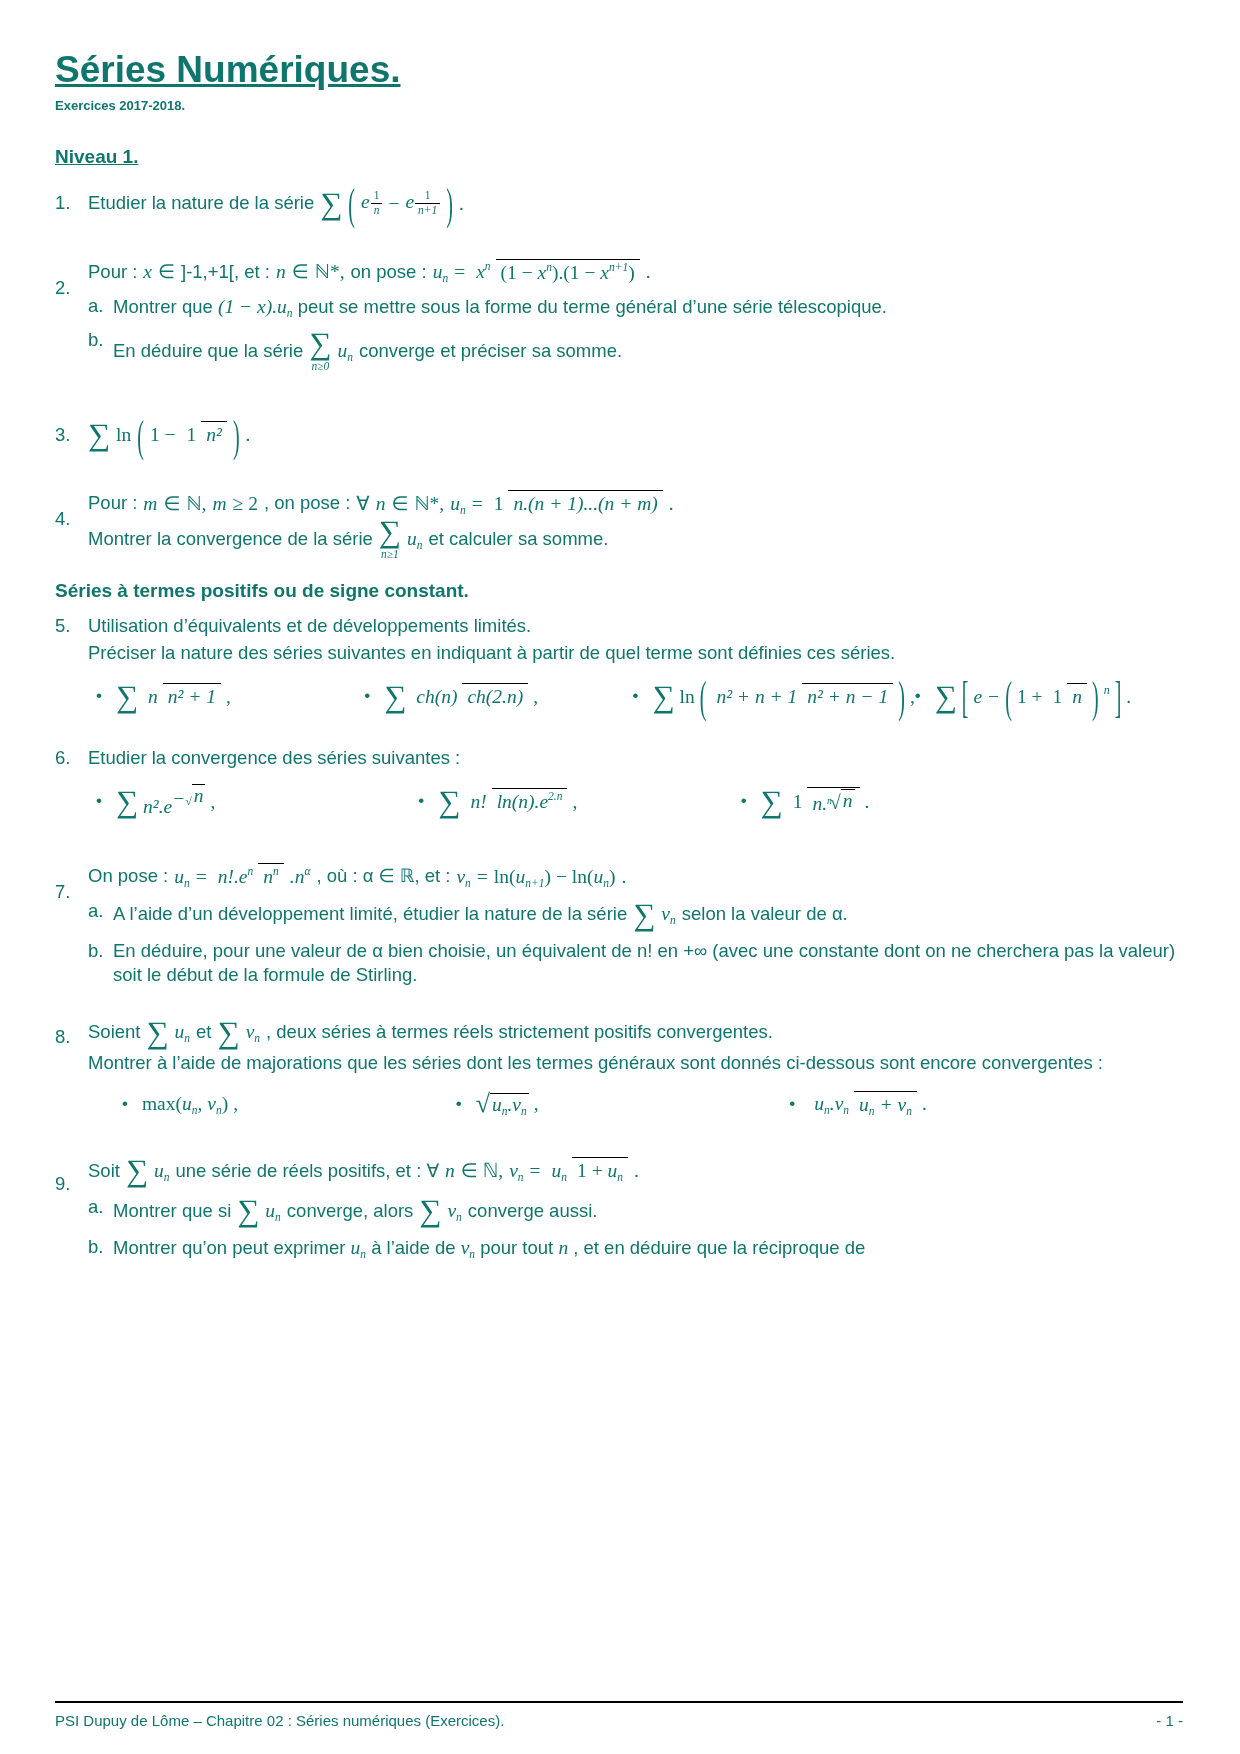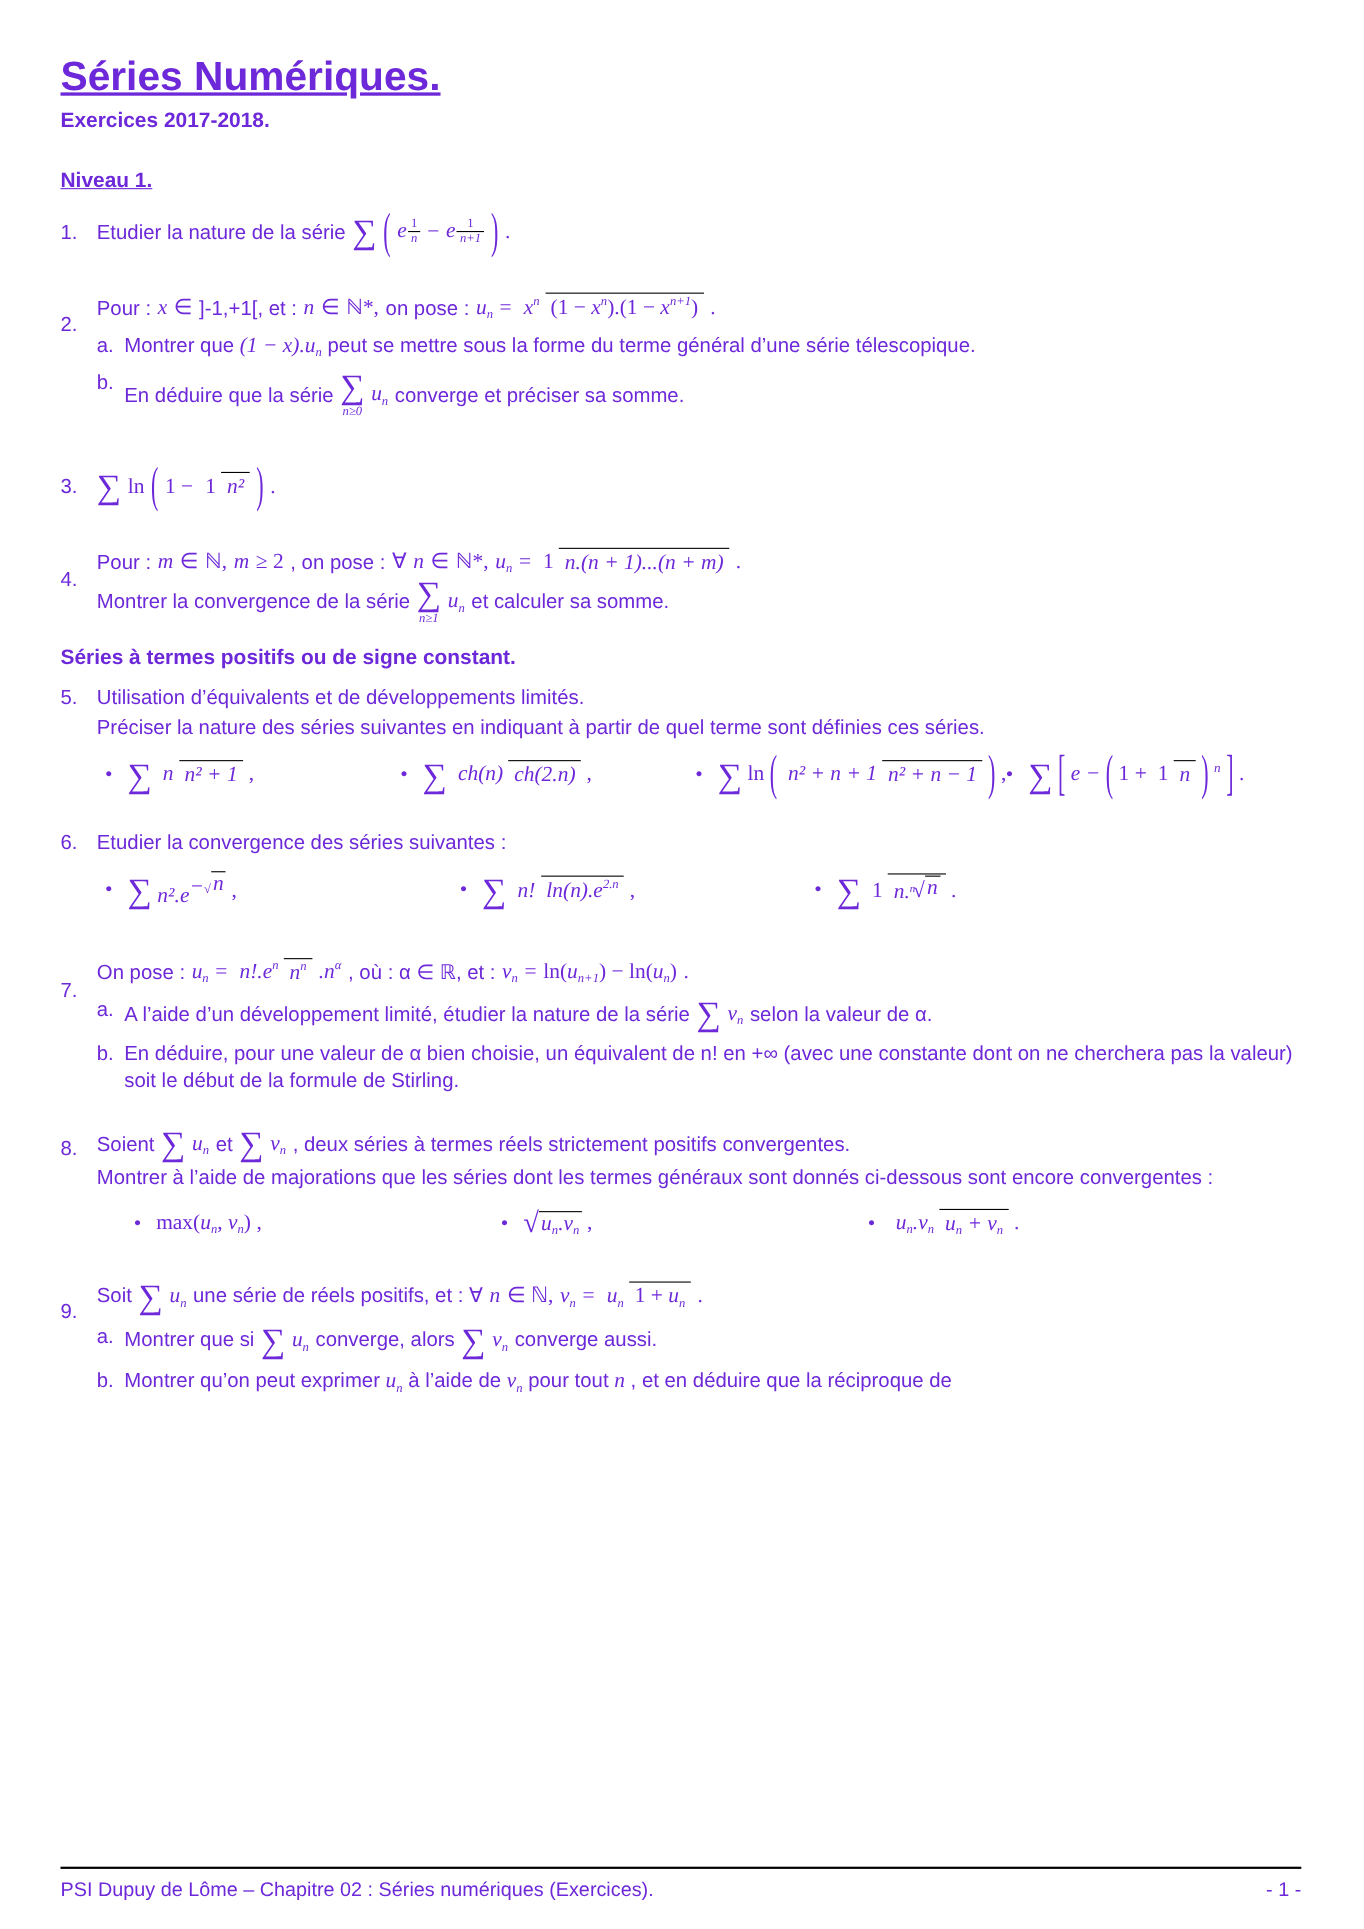--- a/index.html
+++ b/index.html
@@ -1,21 +1,21 @@
 <!DOCTYPE html>
 <html lang="fr"><head>
 <meta charset="utf-8">
 <style>
 *{margin:0;padding:0;box-sizing:border-box;}
 html,body{background:#ffffff;}
-.page{position:relative;width:1240px;height:1754px;margin:0 auto;background:#fff;color:#6d28d9;
+.page{position:relative;width:1240px;height:1754px;margin:0 auto;background:#fff;color:#0f766e;
   font-family:"Liberation Sans",sans-serif;font-size:18.5px;line-height:1.3;
   padding:46px 57px 0 55px;overflow:hidden;}
 .title{font-size:37px;font-weight:700;text-decoration:underline;}
-.subtitle{font-size:19px;font-weight:700;margin-top:4px;}
+.subtitle{font-size:13px;font-weight:700;margin-top:4px;}
 .sec-head{font-size:19px;font-weight:700;}
 .underline{text-decoration:underline;}
 .mt-niveau{margin-top:30px;}
 .sec-pos{margin-top:18px;}
 .item{display:flex;align-items:flex-start;}
 .item.center{align-items:center;}
 .inum{width:33px;flex-shrink:0;}
 .inum.pad{padding-top:17px;}
 .inum.pad-sm{padding-top:8px;}
 .ibody{flex:1;min-width:0;}
@@ -58,21 +58,21 @@
 .sqrt .ridx{font-size:10px;font-style:italic;line-height:1;margin-right:-2px;transform:translateY(-6px);}
 .suphigh{font-family:"Liberation Serif",serif;font-style:italic;font-size:12px;align-self:flex-start;margin-top:2px;}
 .bullets{display:flex;align-items:center;}
 .bullets>.bullet-item{flex:1;}
 .bullet-item{display:flex;align-items:center;column-gap:5px;}
 .bdot{font-size:17px;margin-right:9px;}
 .ex5-bullets{margin-top:16px;padding-left:8px;}
 .ex6-bullets{margin-top:14px;padding-left:8px;padding-right:120px;}
 .ex8-bullets{margin-top:16px;padding-left:34px;padding-right:60px;}
 .footer{position:absolute;left:55px;right:57px;bottom:24px;border-top:2px solid #000;padding-top:8px;
-  display:flex;justify-content:space-between;font-size:18px;}
+  display:flex;justify-content:space-between;font-size:15px;}
 </style>
 </head>
 <body>
 
 <div class="page">
 
   <div class="title">Séries Numériques.</div>
   <div class="subtitle">Exercices 2017-2018.</div>
 
   <div class="sec-head underline mt-niveau">Niveau 1.</div>

